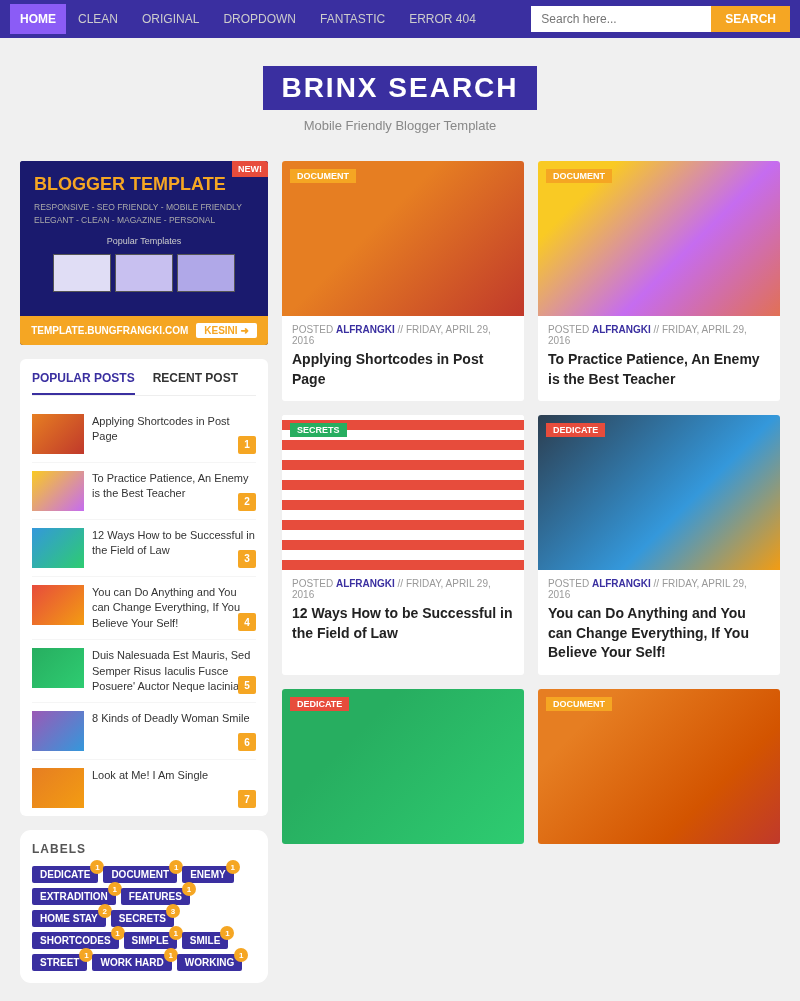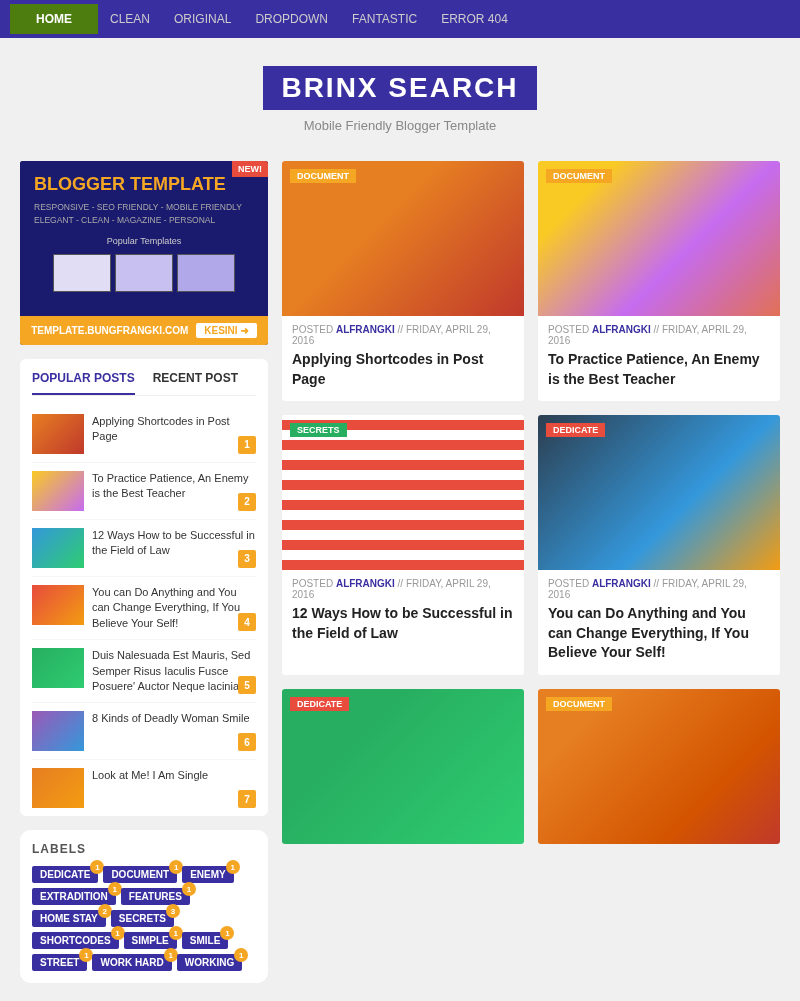--- a/index.html
+++ b/index.html
@@ -1,20 +1,20 @@
 <!DOCTYPE html>
 <html><head>
   <meta charset="utf-8">
   <style>
     * { box-sizing: border-box; margin: 0; padding: 0; }
     body { font-family: Arial, sans-serif; background: #f0f0f0; font-size: 13px; color: #333; }
 
     
     nav { background: #3a2fa0; display: flex; align-items: center; padding: 0 10px; height: 38px; }
-    .nav-home { background: #4d7c0f; color: #fff; padding: 8px 26px; font-weight: bold; font-size: 12px; text-transform: uppercase; }
+    .nav-home { background: #8b5cf6; color: #fff; padding: 8px 10px; font-weight: bold; font-size: 12px; text-transform: uppercase; }
     .nav-link { color: #ccc; padding: 8px 12px; font-size: 12px; text-transform: uppercase; cursor: pointer; }
     .nav-search { margin-left: auto; display: flex; }
     .nav-search input { padding: 6px 10px; font-size: 12px; border: none; width: 180px; outline: none; color: #999; }
     .nav-search button { background: #f5a623; color: #fff; border: none; padding: 6px 14px; font-size: 12px; font-weight: bold; text-transform: uppercase; cursor: pointer; }
 
     
     .site-header { text-align: center; padding: 28px 20px 18px; background: #f0f0f0; }
     .site-title { font-size: 28px; font-weight: bold; color: #fff; background: #3a2fa0; display: inline-block; padding: 6px 18px; letter-spacing: 2px; }
     .site-subtitle { color: #888; font-size: 13px; margin-top: 8px; }
 
@@ -82,20 +82,24 @@
 </head>
 <body>
 
 <nav>
   <span class="nav-home">HOME</span>
   <span class="nav-link">CLEAN</span>
   <span class="nav-link">ORIGINAL</span>
   <span class="nav-link">DROPDOWN</span>
   <span class="nav-link">FANTASTIC</span>
   <span class="nav-link">ERROR 404</span>
+  <div class="nav-search">
+    <input type="text" placeholder="Search here..." style="">
+    <button>SEARCH</button>
+  </div>
 </nav>
 
 <div class="site-header">
   <div class="site-title">BRINX SEARCH</div>
   <div class="site-subtitle">Mobile Friendly Blogger Template</div>
 </div>
 
 <div class="main-container">
 
   <aside class="sidebar">

